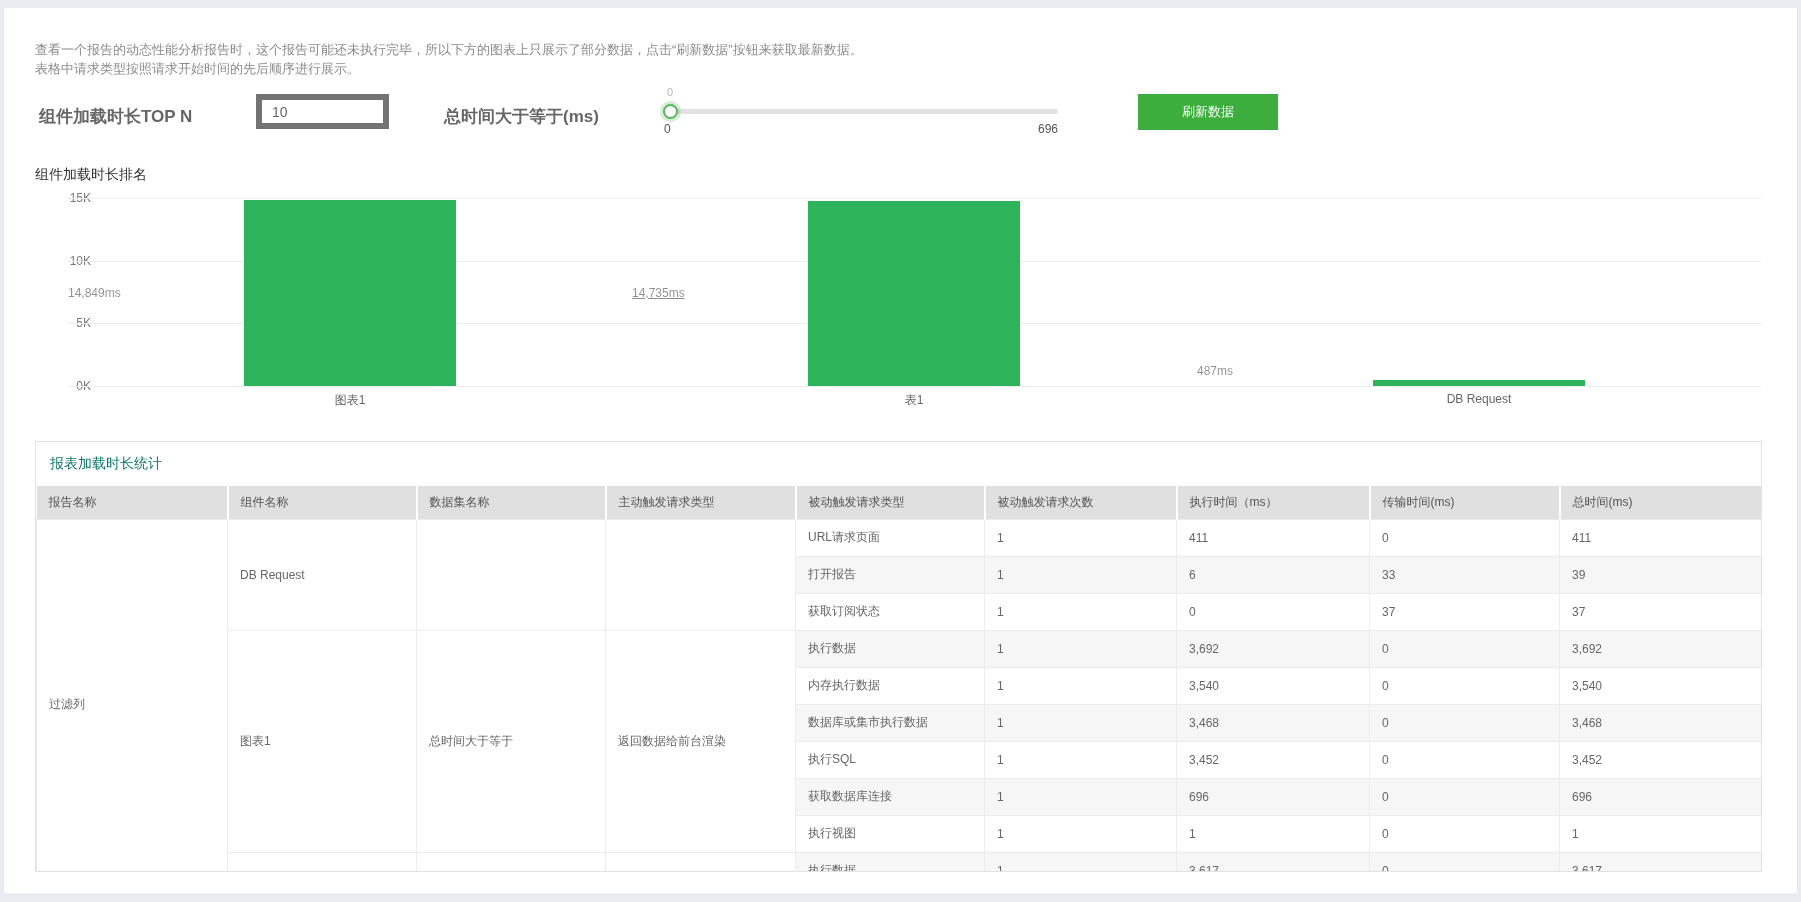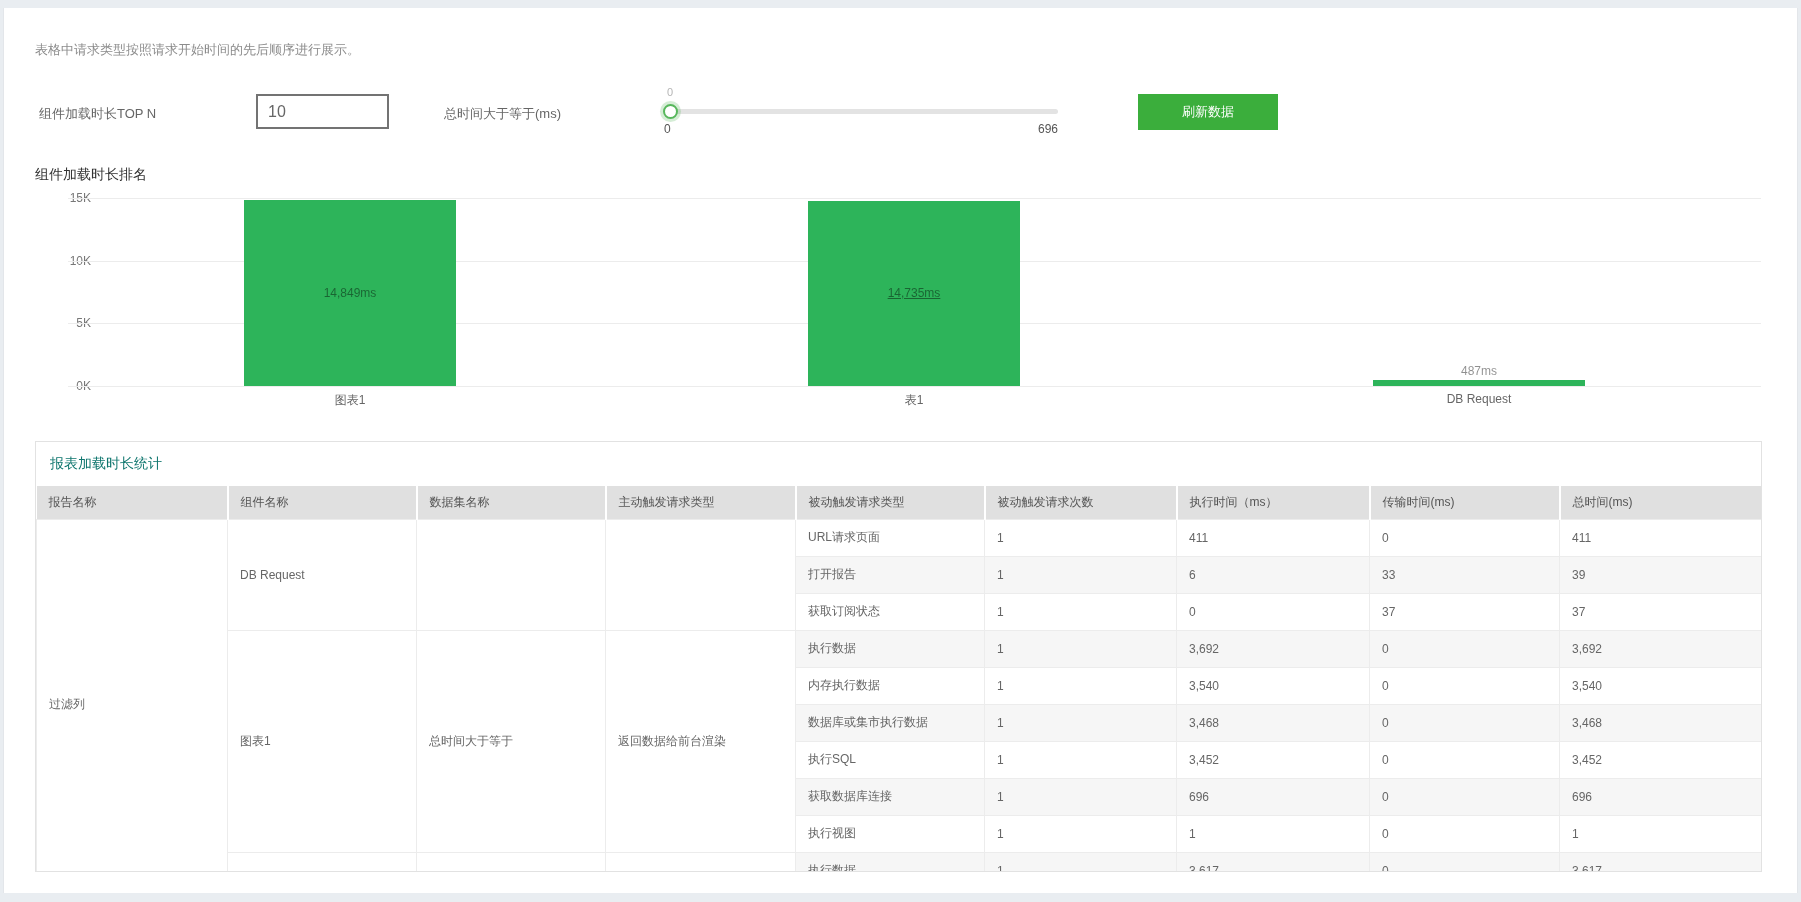--- a/index.html
+++ b/index.html
@@ -13,26 +13,26 @@
   .page {
     position: absolute; left: 3px; top: 8px;
     width: 1795px; height: 885px;
     background: #ffffff;
     border-left: 1px solid #e3e6ea;
     border-right: 1px solid #e3e6ea;
   }
   
   .intro { position: absolute; left: 31px; top: 32px; font-size: 13px; color: #8c8c8c; line-height: 19px; }
   
-  .ctl-label { position: absolute; font-size: 13px; color: #666; }
+  .ctl-label { position: absolute; font-size: 17px; color: #666; font-weight: bold; }
   #topn-label { left: 35px; top: 97px; }
   #threshold-label { left: 428px; top: 97px; margin-left: 12px; }
   .topn-input {
     position: absolute; left: 252px; top: 86px; width: 133px; height: 35px;
-    border: 2px solid #737373; font-size: 16px; color: #666; padding-left: 10px;
+    border: 6px solid #737373; font-size: 14px; color: #666; padding-left: 10px;
     outline: none; background: #fff; font-family: inherit;
   }
   .slider { position: absolute; left: 660px; top: 70px; width: 394px; height: 60px; }
   .slider-track {
     position: absolute; left: 0; top: 31px; width: 394px; height: 5px;
     background: #e3e3e3; border-radius: 3px; cursor: pointer;
   }
   .slider-handle {
     position: absolute; left: -1px; top: 26px; width: 15px; height: 15px;
     background: #fff; border: 2px solid #57b75c; border-radius: 50%;
@@ -47,21 +47,21 @@
     cursor: pointer; font-family: inherit;
   }
   
   .chart-title { position: absolute; left: 31px; top: 158px; font-size: 14px; color: #333; }
   .chart-yaxis { position: absolute; left: 0; top: 190px; width: 56px; height: 188px; margin-left: 31px; }
   .ytick { position: absolute; right: 0; width: 56px; text-align: right; font-size: 12px; color: #777; }
   .chart-plot { position: absolute; left: 64px; top: 190px; width: 1693px; height: 188px; }
   .gridline { position: absolute; left: 0; width: 100%; height: 1px; background: #ececec; }
   .bar-slot { position: absolute; top: 0; height: 188px; }
   .bar { position: absolute; bottom: 0; background: #2db45a; }
-  .bar-value { position: absolute; width: 100%; text-align: center; font-size: 12px; color: rgba(0,0,0,0.44); }
+  .bar-value { position: absolute; width: 100%; text-align: left; font-size: 12px; color: rgba(0,0,0,0.44); }
   .chart-xlabels { position: absolute; left: 64px; top: 384px; width: 1693px; height: 16px; }
   .xlabel { position: absolute; text-align: center; font-size: 12px; color: #666; }
   
   .table-panel {
     position: absolute; left: 31px; top: 433px; width: 1727px; height: 431px;
     border: 1px solid #e2e2e2; background: #fff; overflow: hidden;
   }
   .table-title { padding: 13px 0 13px 14px; font-size: 14px; color: #0f766e; }
   table { border-collapse: collapse; table-layout: fixed; width: 1725px; }
   th {
@@ -75,20 +75,21 @@
     border: 1px solid #ececec; vertical-align: middle; background: #fff;
   }
   td.stripe { background: #f6f6f6; }
 </style>
 </head>
 <body>
 
 <div class="page">
 
   <div class="intro">
+    <div>查看一个报告的动态性能分析报告时，这个报告可能还未执行完毕，所以下方的图表上只展示了部分数据，点击“刷新数据”按钮来获取最新数据。</div>
     <div>表格中请求类型按照请求开始时间的先后顺序进行展示。</div>
   </div>
 
   <div class="ctl-label" id="topn-label">组件加载时长TOP N</div>
   <input class="topn-input" type="text" value="10" style="">
   <div class="ctl-label" id="threshold-label">总时间大于等于(ms)</div>
 
   <div class="slider">
     <div class="slider-tooltip">0</div>
     <div class="slider-track"></div>

